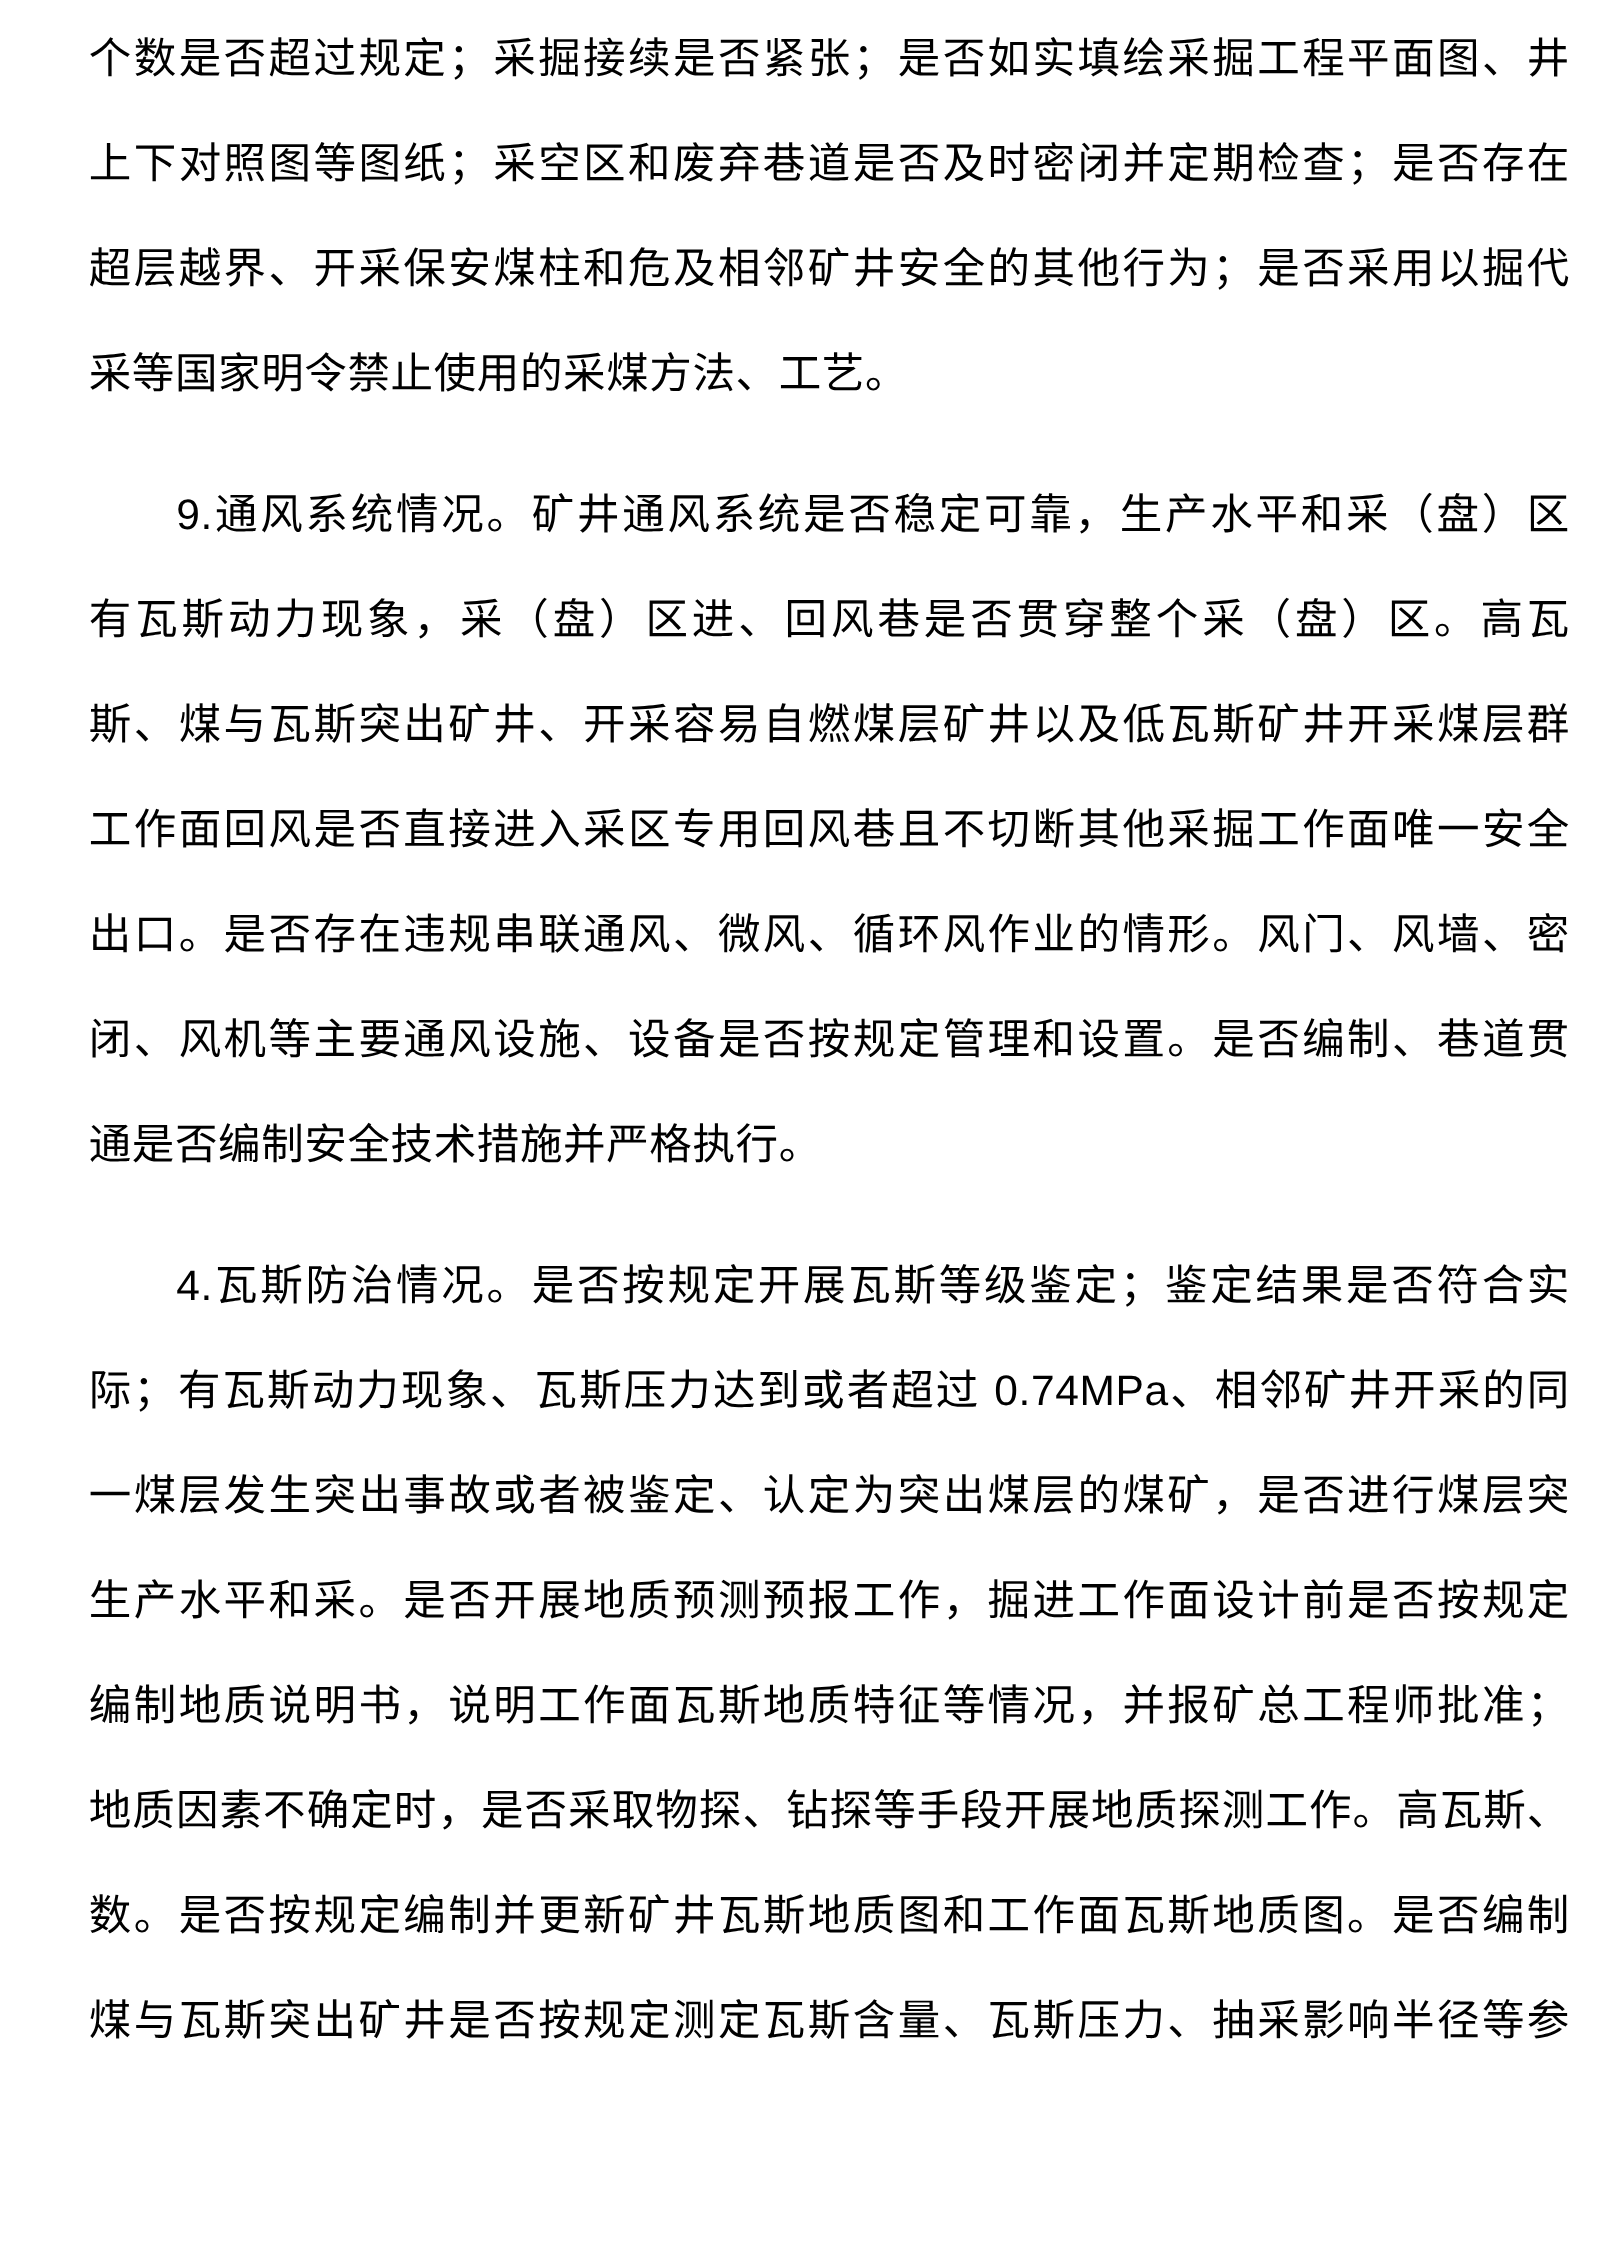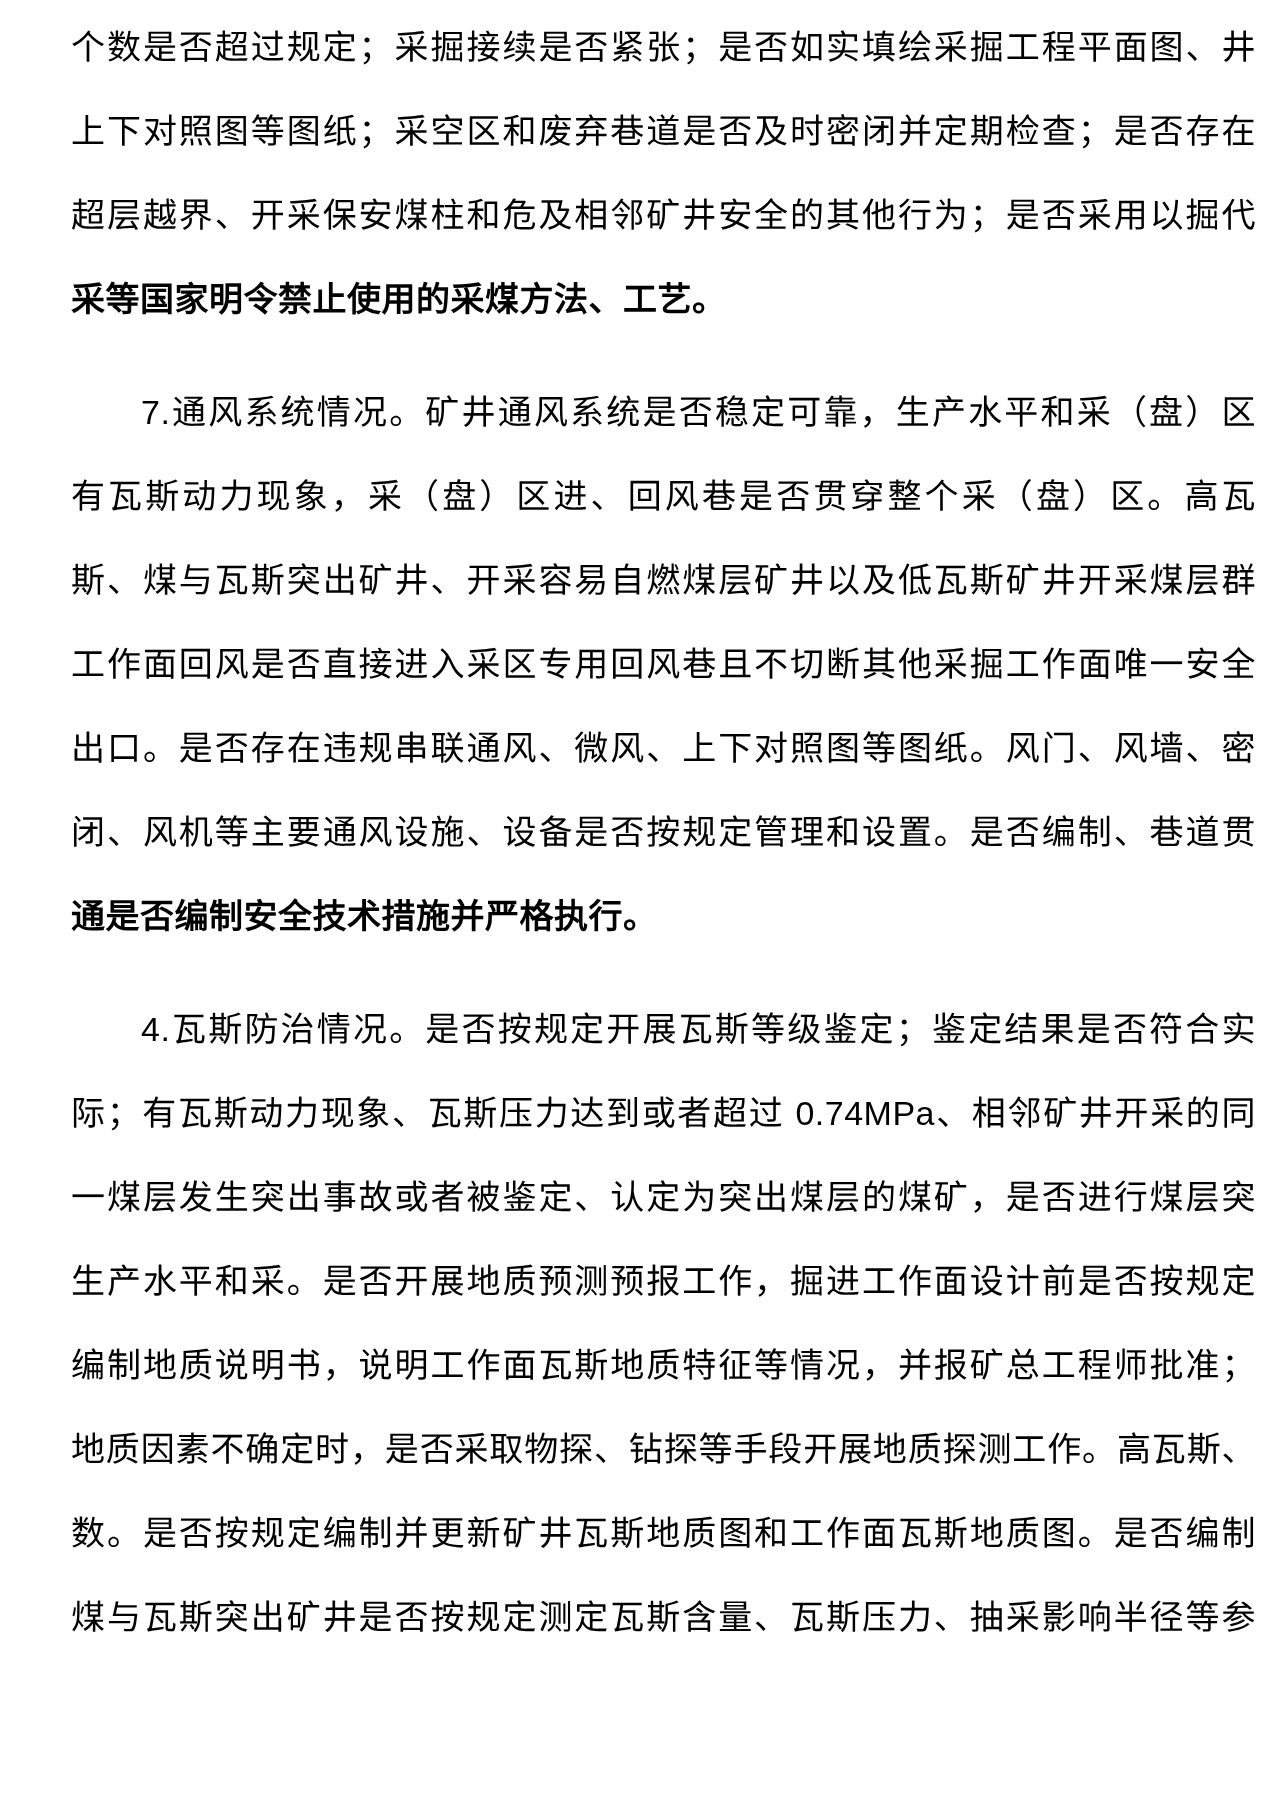--- a/index.html
+++ b/index.html
@@ -28,41 +28,40 @@
     overflow: hidden;
     text-align: justify;
     text-align-last: justify;
     letter-spacing: 0.5px;
   }
   .line.indent {
     text-indent: 70px;
   }
   .line.last {
     text-align-last: left;
-    font-weight: bold;
   }
 </style>
 </head>
 <body>
 
 <main class="doc">
 
   <section class="paragraph">
     <div class="line">个数是否超过规定；采掘接续是否紧张；是否如实填绘采掘工程平面图、井</div>
     <div class="line">上下对照图等图纸；采空区和废弃巷道是否及时密闭并定期检查；是否存在</div>
     <div class="line">超层越界、开采保安煤柱和危及相邻矿井安全的其他行为；是否采用以掘代</div>
     <div class="line last">采等国家明令禁止使用的采煤方法、工艺。</div>
   </section>
 
   <section class="paragraph">
-    <div class="line indent">7.通风系统情况。矿井通风系统是否稳定可靠，生产水平和采（盘）区</div>
+    <div class="line indent">9.通风系统情况。矿井通风系统是否稳定可靠，生产水平和采（盘）区</div>
     <div class="line">有瓦斯动力现象，采（盘）区进、回风巷是否贯穿整个采（盘）区。高瓦</div>
     <div class="line">斯、煤与瓦斯突出矿井、开采容易自燃煤层矿井以及低瓦斯矿井开采煤层群</div>
     <div class="line">工作面回风是否直接进入采区专用回风巷且不切断其他采掘工作面唯一安全</div>
-    <div class="line">出口。是否存在违规串联通风、微风、上下对照图等图纸。风门、风墙、密</div>
+    <div class="line">出口。是否存在违规串联通风、微风、循环风作业的情形。风门、风墙、密</div>
     <div class="line">闭、风机等主要通风设施、设备是否按规定管理和设置。是否编制、巷道贯</div>
     <div class="line last">通是否编制安全技术措施并严格执行。</div>
   </section>
 
   <section class="paragraph">
     <div class="line indent">4.瓦斯防治情况。是否按规定开展瓦斯等级鉴定；鉴定结果是否符合实</div>
     <div class="line">际；有瓦斯动力现象、瓦斯压力达到或者超过 0.74MPa、相邻矿井开采的同</div>
     <div class="line">一煤层发生突出事故或者被鉴定、认定为突出煤层的煤矿，是否进行煤层突</div>
     <div class="line">生产水平和采。是否开展地质预测预报工作，掘进工作面设计前是否按规定</div>
     <div class="line">编制地质说明书，说明工作面瓦斯地质特征等情况，并报矿总工程师批准；</div>

